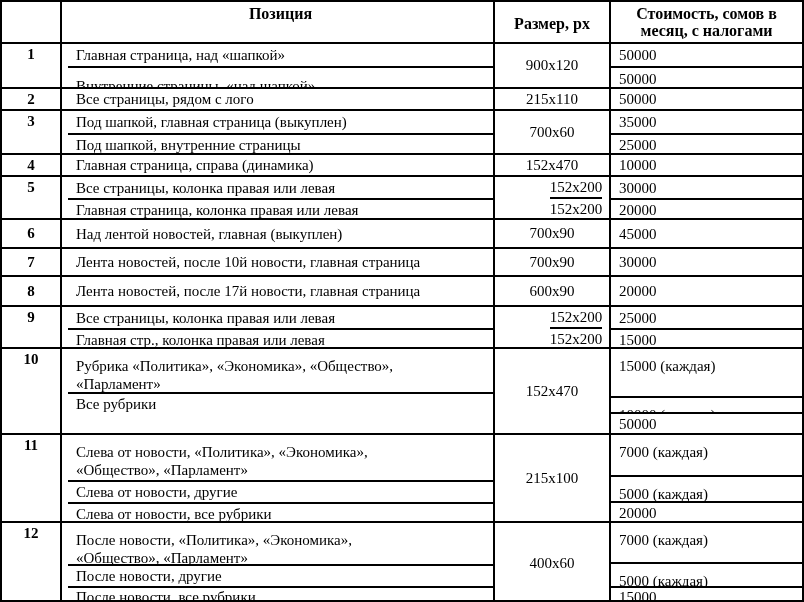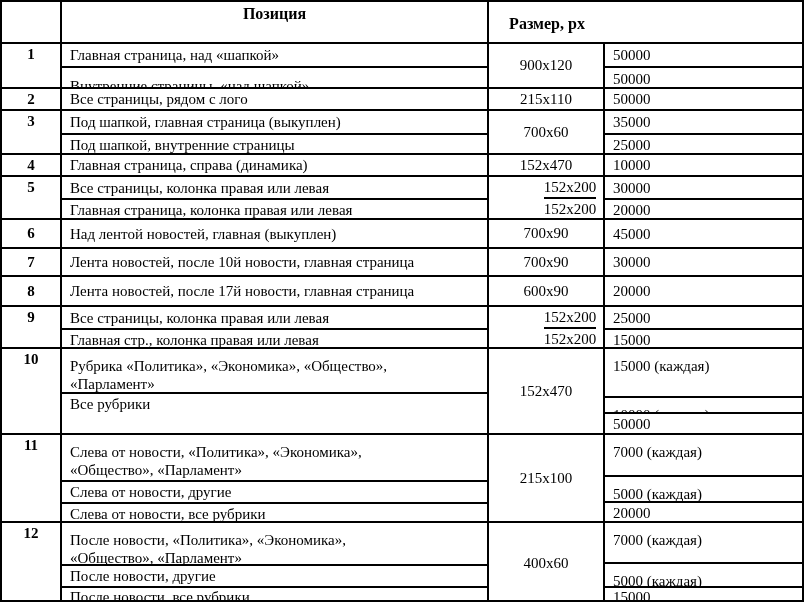--- a/index.html
+++ b/index.html
@@ -14,21 +14,21 @@
     border:2px solid #000;
     overflow:hidden; background:#fff;
   }
   .row { display:flex; border-top:2px solid #000; }
   .row:first-child { border-top:none; }
   .cell { border-right:2px solid #000; height:100%; overflow:hidden; }
   .cell:last-child { border-right:none; }
   .num  { width:60px; display:flex; justify-content:center; align-items:center;
           font-weight:bold; font-size:15px; }
   .num.vtop { align-items:flex-start; padding-top:2px; }
-  .pos  { width:427px; }
+  .pos  { width:427px;margin-left:6px; }
   .size { width:116px; display:flex; align-items:center; justify-content:center;
           font-size:15px; }
   .cost { flex:1; }
   .stack { display:flex; flex-direction:column; }
   .sub {
     display:flex; align-items:center;
     padding:0 4px 0 8px;
     font-size:15px; line-height:18px;
     border-top:2px solid #000;
     overflow:hidden; flex:none;
@@ -50,20 +50,24 @@
 <div class="tbl">
 
   <div class="row hdr" style="height:40px">
     <div class="cell num"></div>
     <div class="cell pos">
       <span>Позиция</span>
     </div>
     <div class="cell size">
       <span>Размер, px</span>
     </div>
+    <div class="cell cost">
+      <span class="ln">Стоимость, сомов в</span>
+      <span class="ln">месяц, с налогами</span>
+    </div>
   </div>
 
   <div class="row" style="height:45px">
     <div class="cell num vtop">1</div>
     <div class="cell pos stack">
       <div class="sub" style="height:22px">
           <span>Главная страница, над «шапкой»</span>
         </div>
       <div class="sub" style="height:37px">
           <span>Внутренние страницы, «над шапкой»</span>

